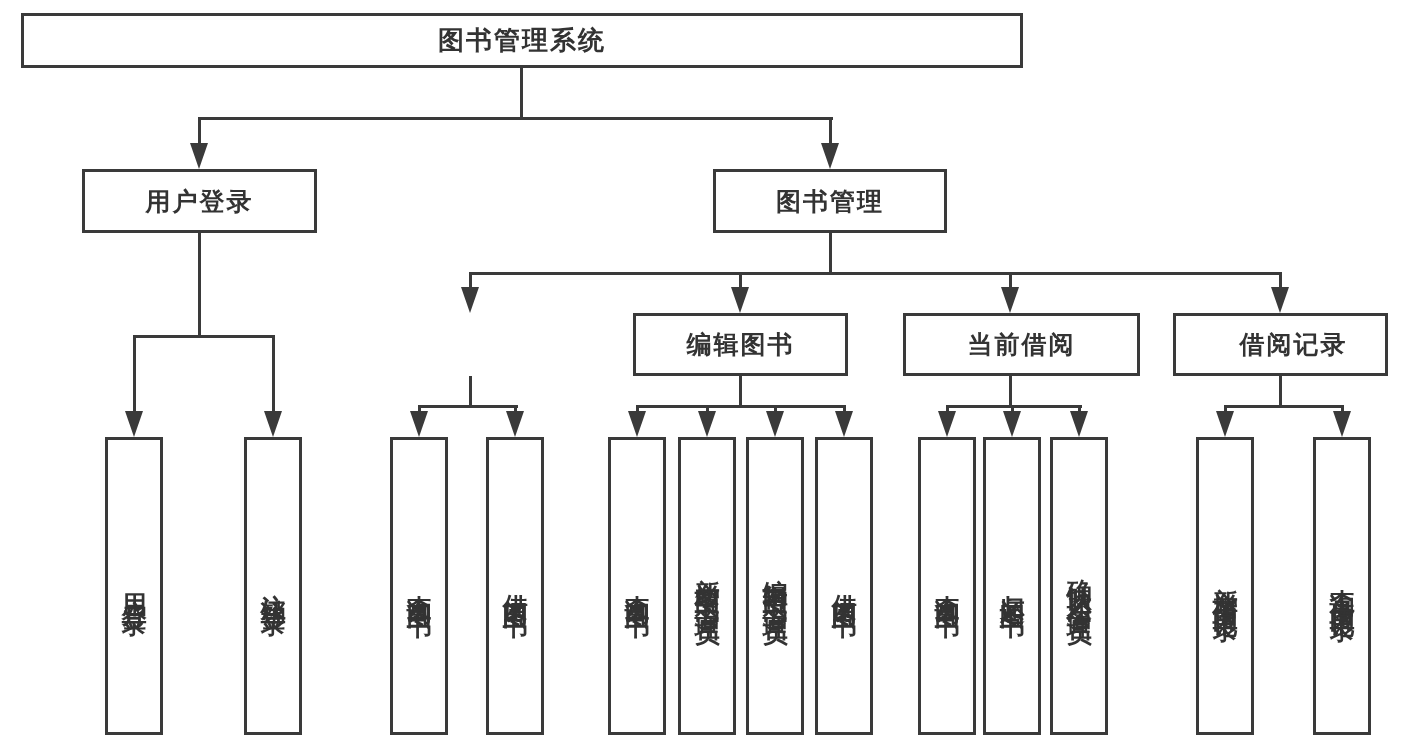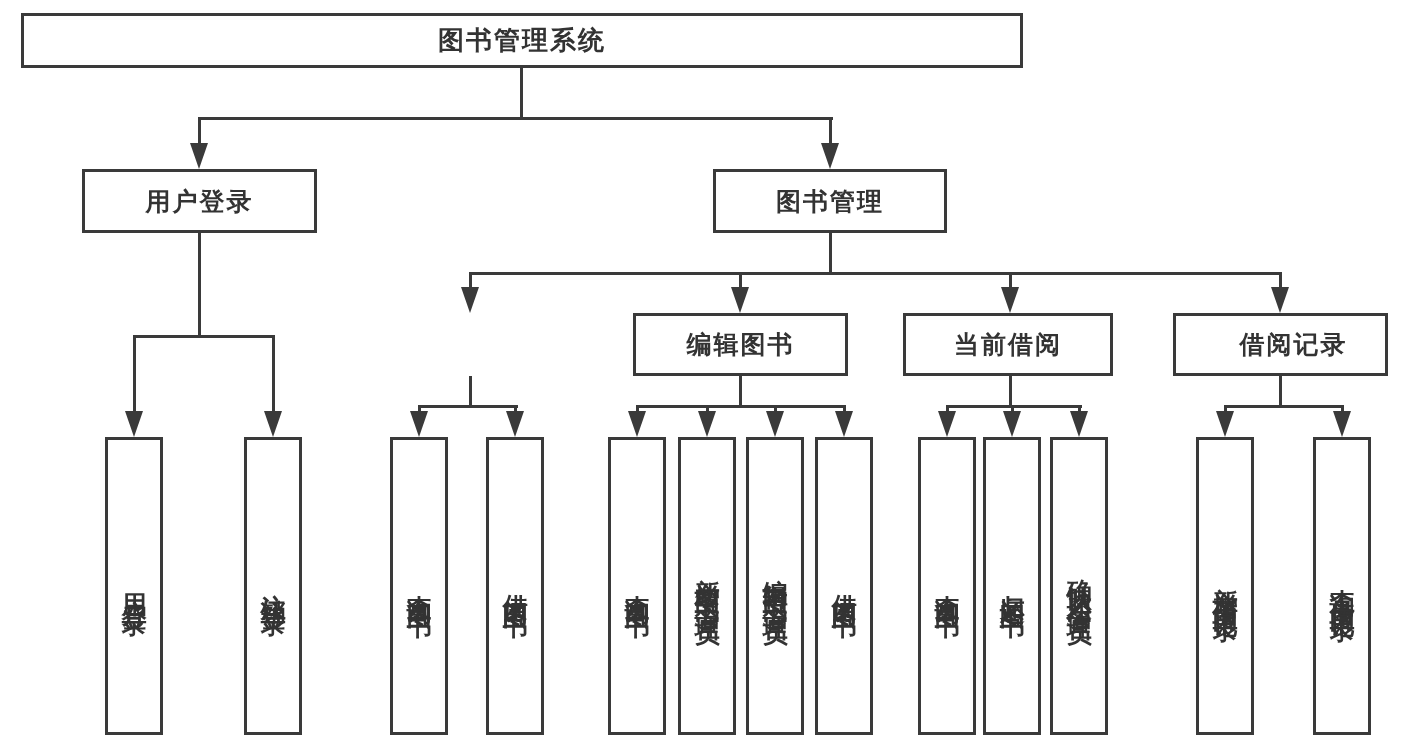--- a/index.html
+++ b/index.html
@@ -66,21 +66,21 @@
   <div class="vline" style="left:739px;top:272px;height:17px;"></div>
   <div class="arrow" style="left:731px;top:287px;"></div>
   <div class="vline" style="left:1009px;top:272px;height:17px;"></div>
   <div class="arrow" style="left:1001px;top:287px;"></div>
   <div class="vline" style="left:1279px;top:272px;height:17px;"></div>
   <div class="arrow" style="left:1271px;top:287px;"></div>
 
   <div class="box" style="left:633px;top:313px;width:215px;height:63px;">
     <span class="hlabel">编辑图书</span>
   </div>
-  <div class="box" style="left:903px;top:313px;width:210px;height:63px;">
+  <div class="box" style="left:903px;top:313px;width:237px;height:63px;">
     <span class="hlabel">当前借阅</span>
   </div>
   <div class="box" style="left:1173px;top:313px;width:215px;height:63px;padding-left:26px;">
     <span class="hlabel">借阅记录</span>
   </div>
 
   <div class="vline" style="left:469px;top:376px;height:31px;"></div>
   <div class="hline" style="left:418px;top:405px;width:100px;"></div>
   <div class="vline" style="left:418px;top:405px;height:8px;"></div>
   <div class="arrow" style="left:410px;top:411px;"></div>

